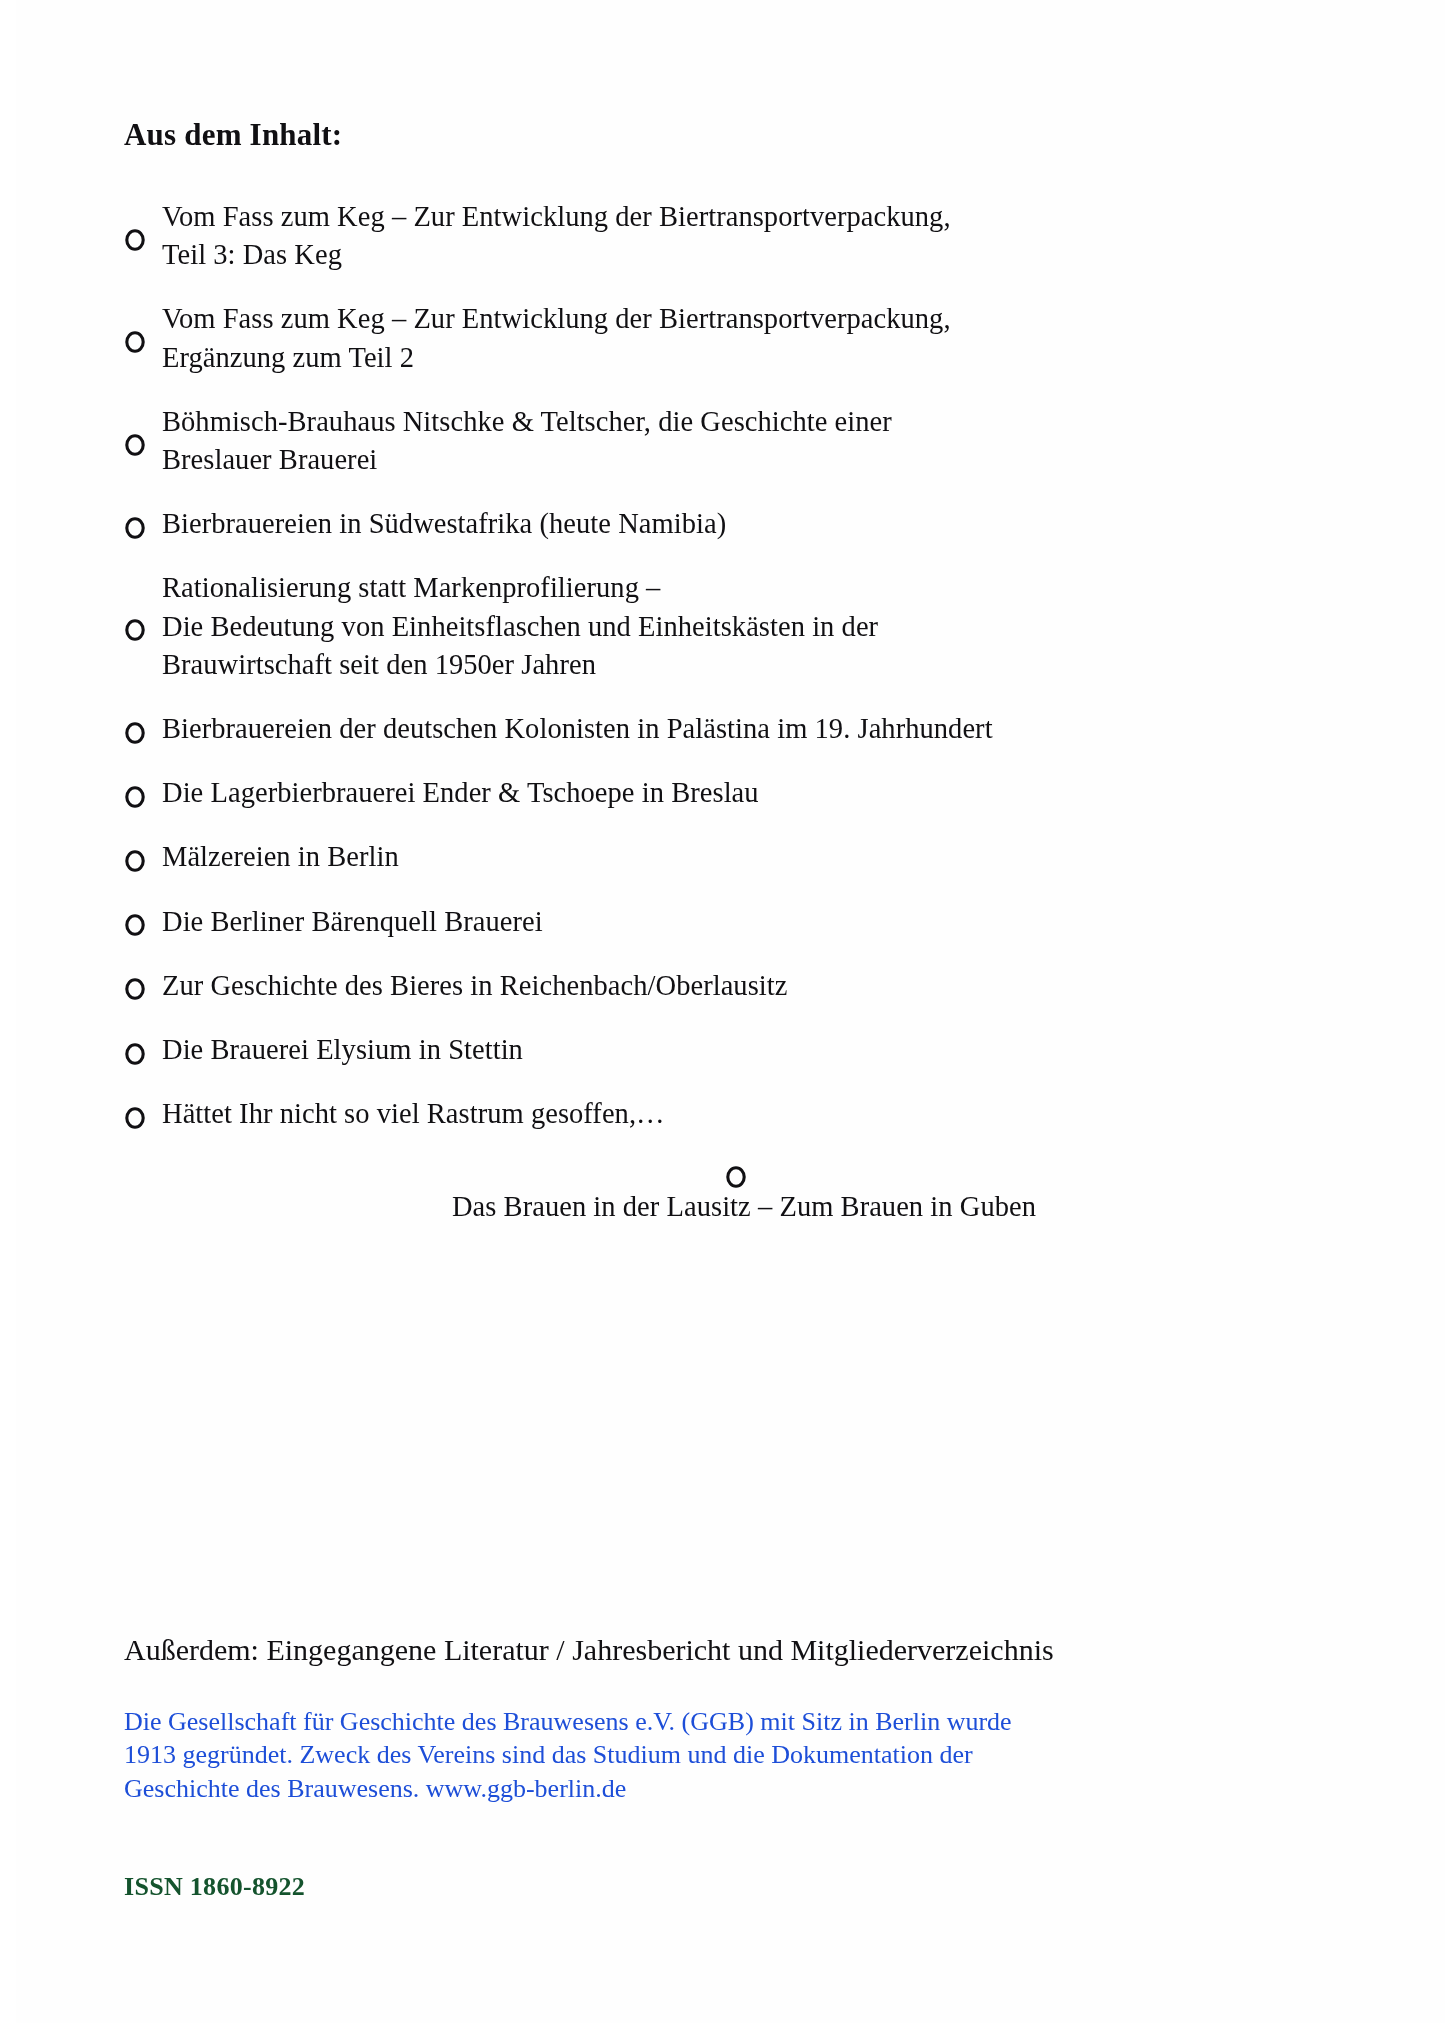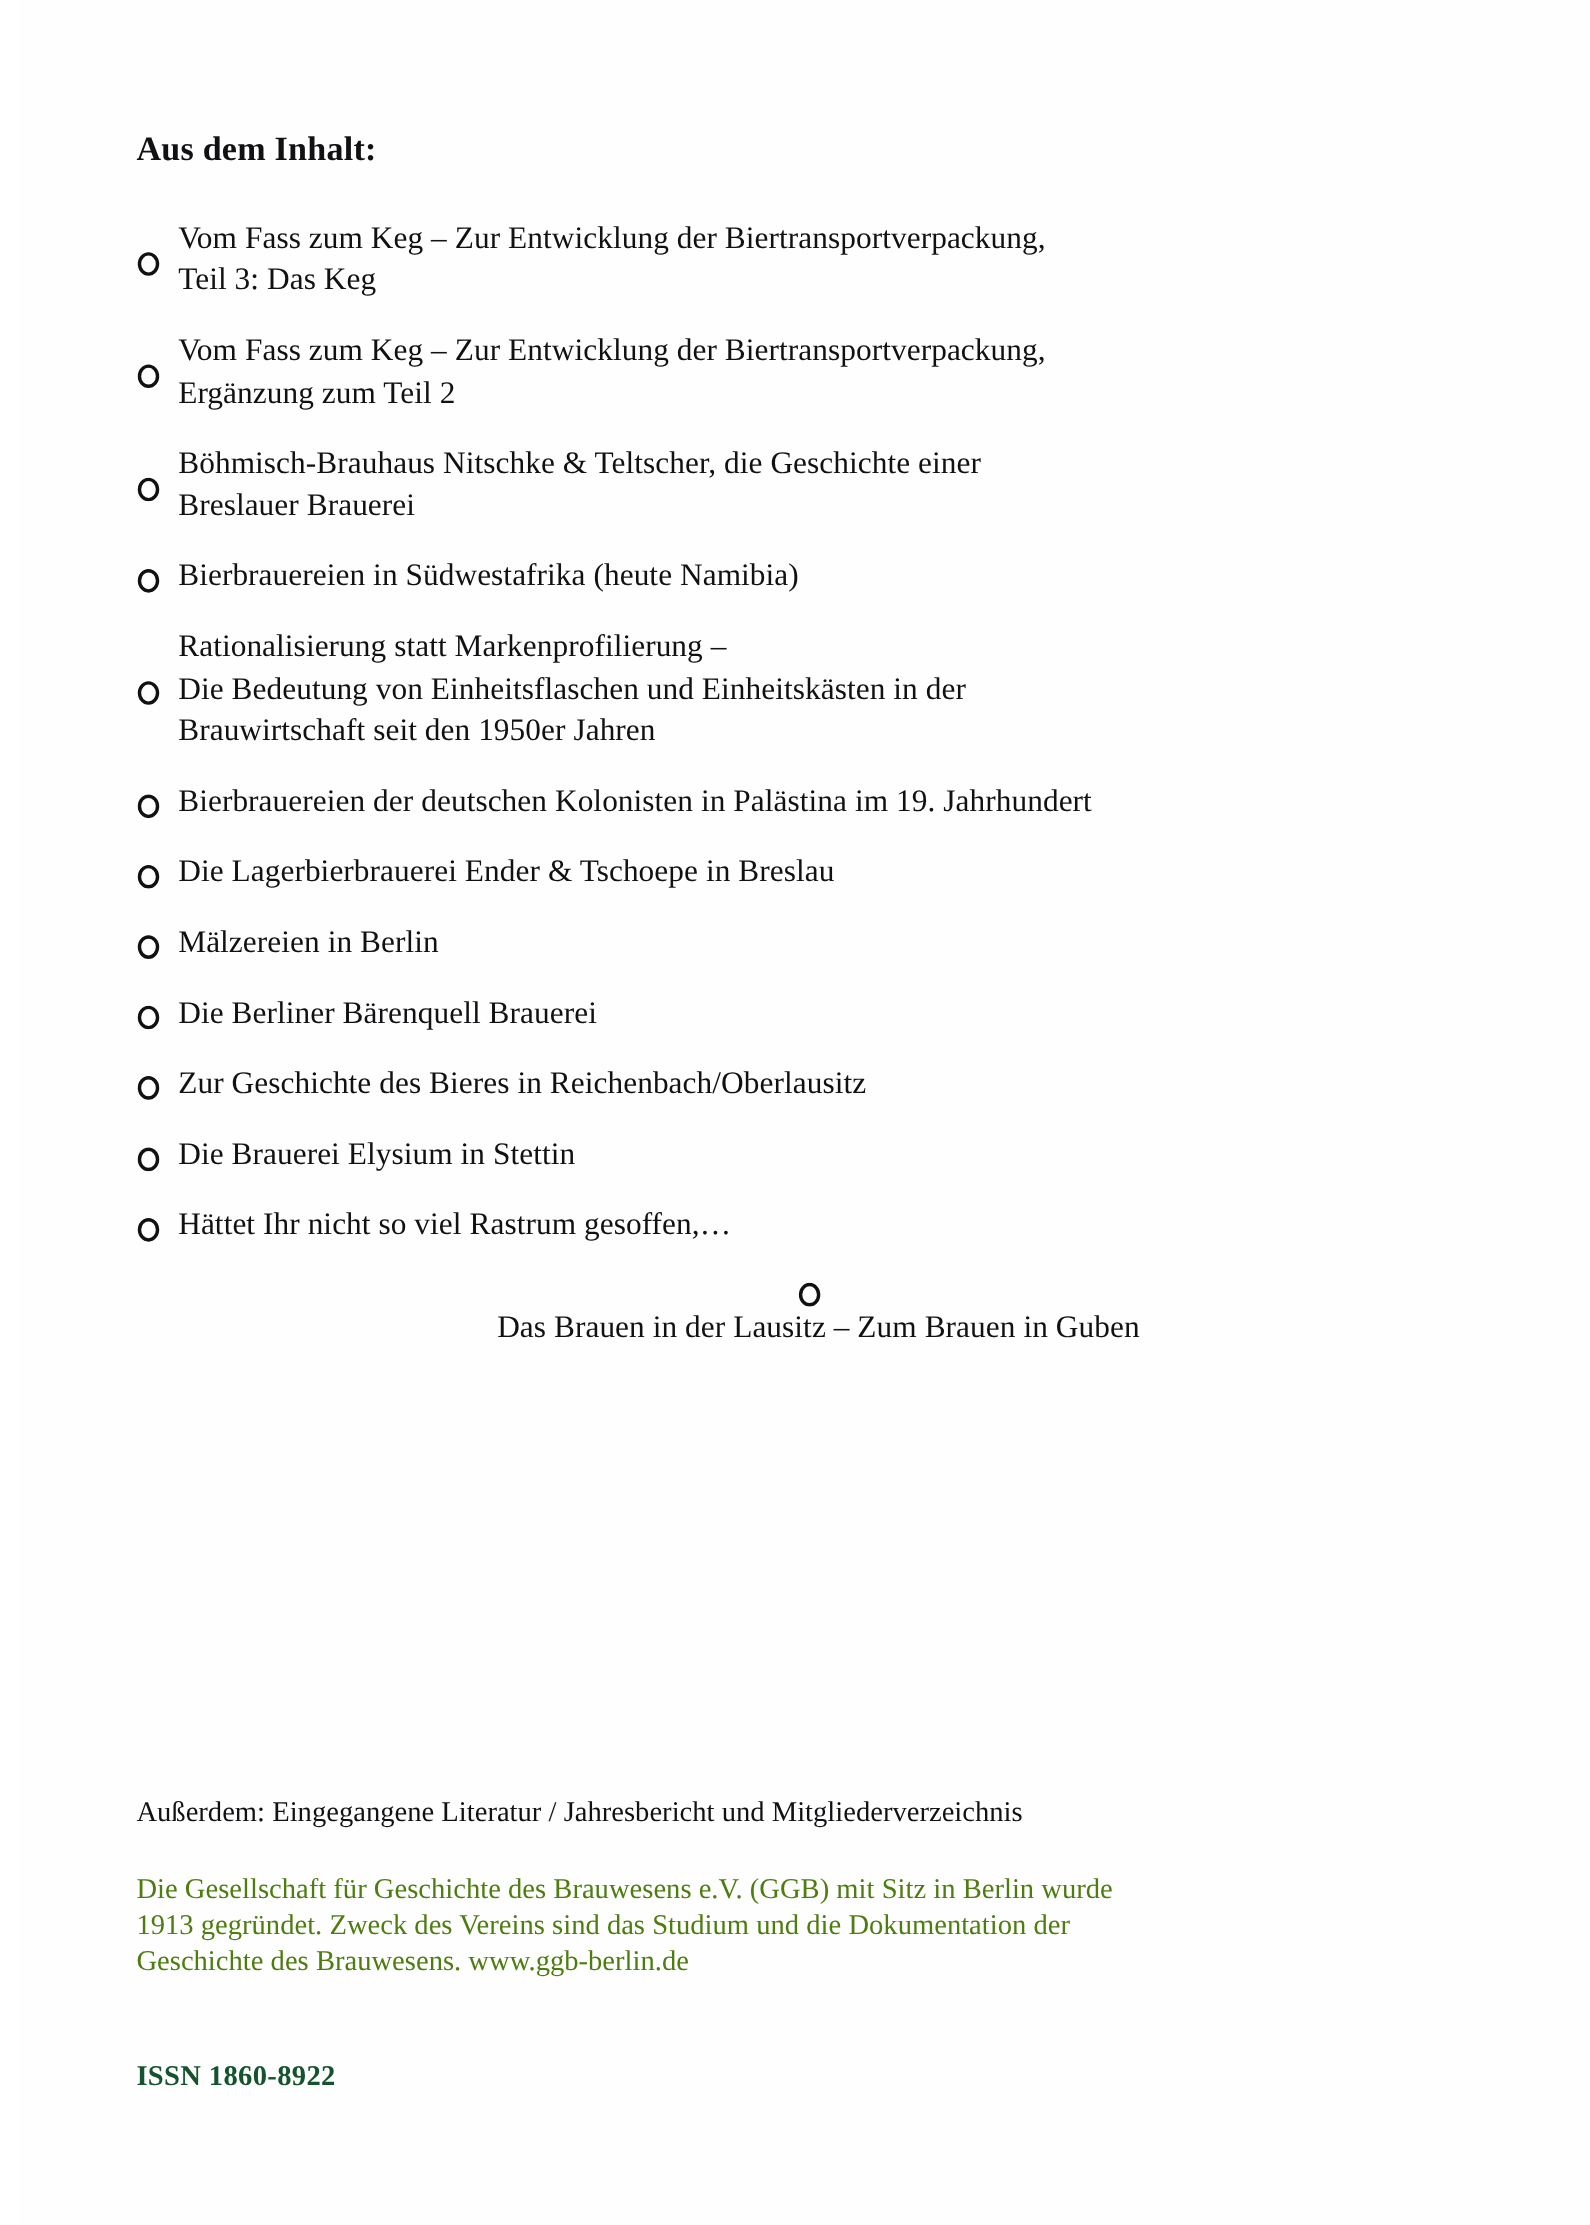--- a/index.html
+++ b/index.html
@@ -76,30 +76,30 @@
   }
 
   
   .footer {
     position: absolute;
     left: 108px;
     top: 1630px;
     width: 1240px;
   }
   .footer-lead {
-    font-size: 26px;
+    font-size: 30px;
     line-height: 1.3;
     margin: 0 0 36px 0;
     color: #111013;
   }
   .footer-body {
     font-size: 26px;
     line-height: 1.28;
     margin: 0;
-    color: #4d7c0f;
+    color: #1d4ed8;
     white-space: pre-line;
   }
 
   .issn {
     position: absolute;
     left: 108px;
     top: 1872px;
     font-size: 26px;
     font-weight: bold;
     letter-spacing: 0.3px;

